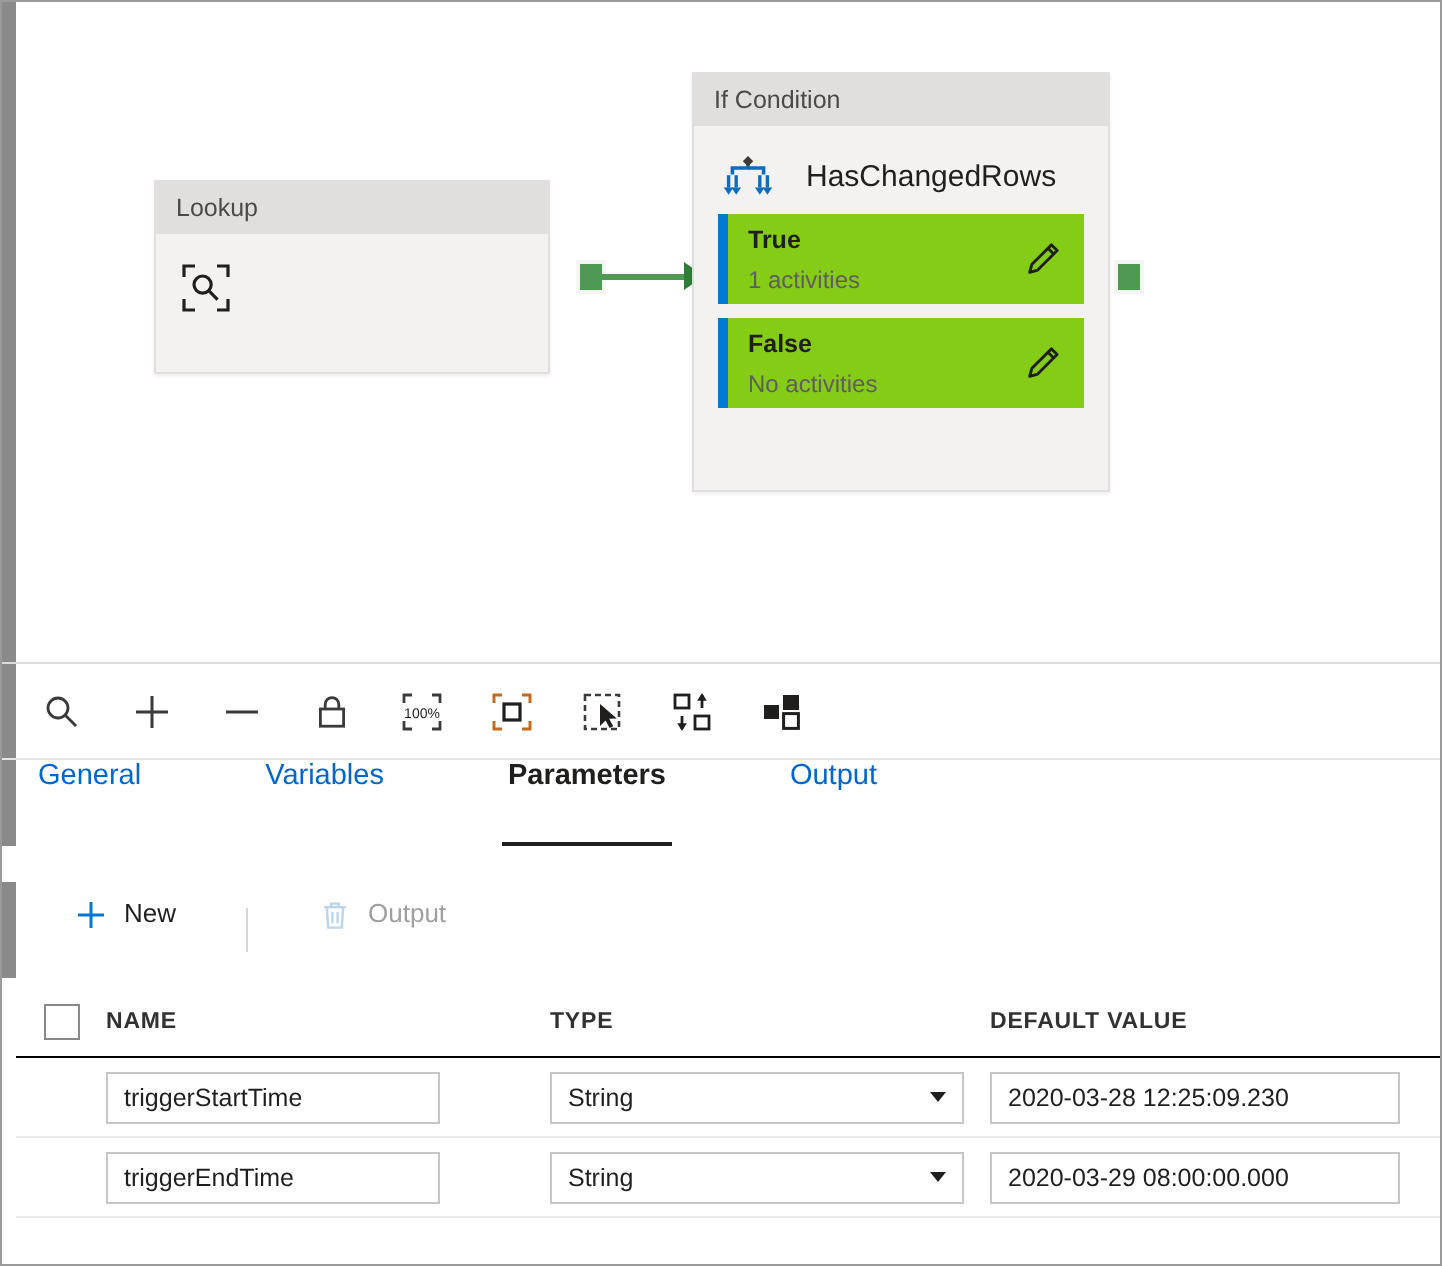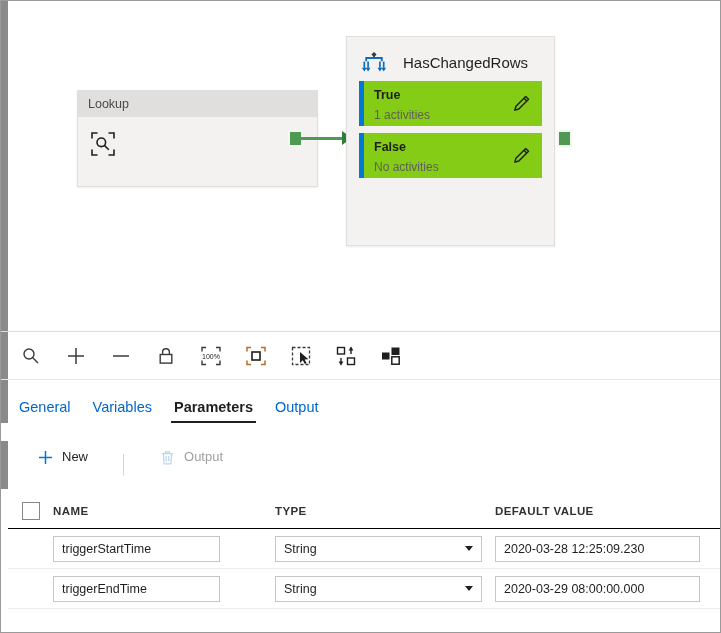--- a/index.html
+++ b/index.html
@@ -74,21 +74,21 @@
     flex: 0 0 30px;
     display: flex;
     align-items: center;
     justify-content: center;
   }
 
   
   #lookup-node {
     left: 76px;
     top: 89px;
-    width: 241px;
+    width: 198px;
     height: 97px;
   }
 
   
   #ifcond-node {
     left: 345px;
     top: 35px;
     width: 209px;
     height: 210px;
   }
@@ -205,22 +205,22 @@
     width: 719px;
     height: 43px;
     background: #ffffff;
     display: flex;
     align-items: flex-end;
     box-sizing: border-box;
   }
   .tabs-inner {
     margin-left: 7px;
     display: flex;
-    align-items: flex-end;
     height: 100%;
+    gap: 40px;
   }
   .tab {
     font-size: 14.5px;
     color: #0066cc;
     padding: 0 11px 8px 11px;
     cursor: pointer;
     white-space: nowrap;
     position: relative;
   }
   .tab.active {
@@ -373,20 +373,21 @@
           </svg>
         </span>
       </div>
     </div>
 
     <div class="port" id="port-lookup-out"></div>
     <div class="connector"></div>
     <div class="connector-arrow"></div>
 
     <div class="node" id="ifcond-node">
+      <div class="node-header">If Condition</div>
       <div class="node-body">
         <span class="node-icon">
           <svg class="svgicon" width="28" height="28" viewBox="0 0 28 28">
             <g stroke="#0f6cbd" stroke-width="1.8" fill="none">
               <path d="M14 7.5V10H6.2v3.2"></path>
               <path d="M14 10h7.8v3.2"></path>
             </g>
             <polygon points="14,4 16.6,6.6 14,9.2 11.4,6.6" fill="#3b3a39"></polygon>
             <g fill="none" stroke="#0f6cbd" stroke-width="1.7">
               <path d="M4.3 13.6v6.2"></path>

